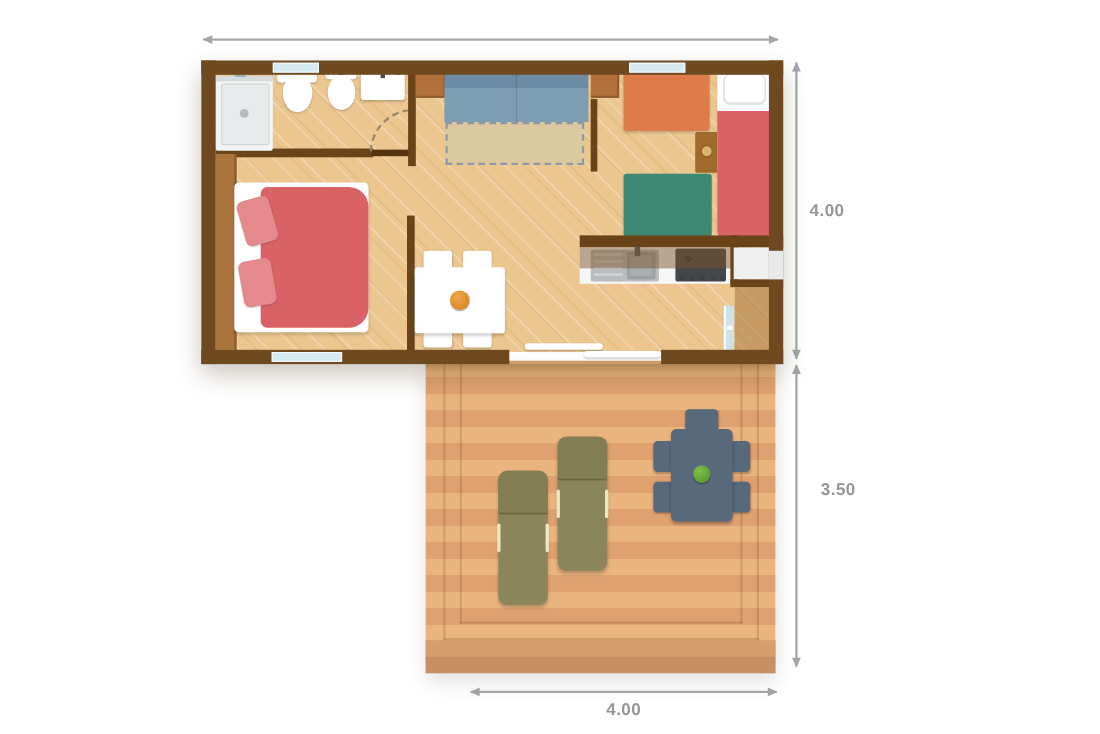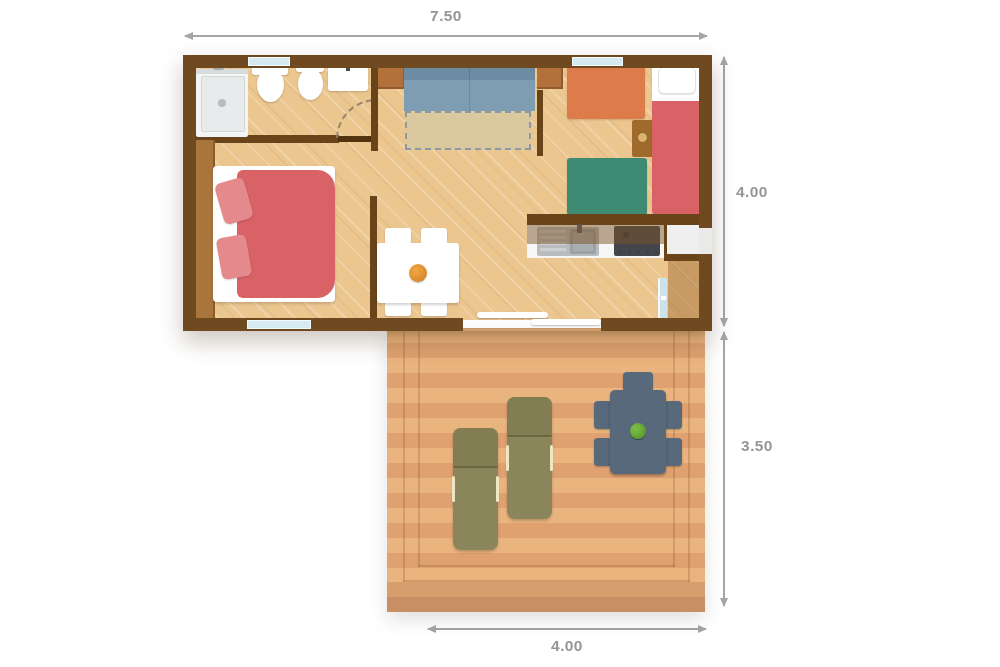--- a/index.html
+++ b/index.html
@@ -43,27 +43,26 @@
   .cab{position:absolute;background:#b2703a;box-shadow:inset -2px -2px 0 rgba(0,0,0,.18);}
   .knob-row{position:absolute;height:4px;
      background-image:radial-gradient(circle 2px,#3c4043 0 1.6px,transparent 1.7px);
      background-size:9px 4px;background-repeat:repeat-x;}
 </style>
 </head>
 <body>
 
 <div id="canvas">
 
-  <div class="dim-label" style="left:185px;top:7px;width:522px;">7.50</div>
   <div class="arrow-h" style="left:185px;top:35px;width:522px;"></div>
 
   <div class="dim-label" style="left:736px;top:183px;width:42px;text-align:left;">4.00</div>
   <div class="arrow-v" style="left:723px;top:57px;height:269px;"></div>
 
-  <div class="dim-label" style="left:736px;top:437px;width:42px;text-align:center;">3.50</div>
+  <div class="dim-label" style="left:736px;top:437px;width:42px;text-align:right;">3.50</div>
   <div class="arrow-v" style="left:723px;top:332px;height:274px;"></div>
 
   <div class="dim-label" style="left:428px;top:637px;width:278px;">4.00</div>
   <div class="arrow-h" style="left:428px;top:628px;width:278px;"></div>
 
   <div id="deck">
 
     <div class="deck-line" style="left:16px;top:0;width:2px;height:254px;"></div>
     <div class="deck-line" style="left:31px;top:0;width:2px;height:239px;"></div>
     <div class="deck-line" style="left:16px;top:252px;width:287px;height:2px;"></div>

